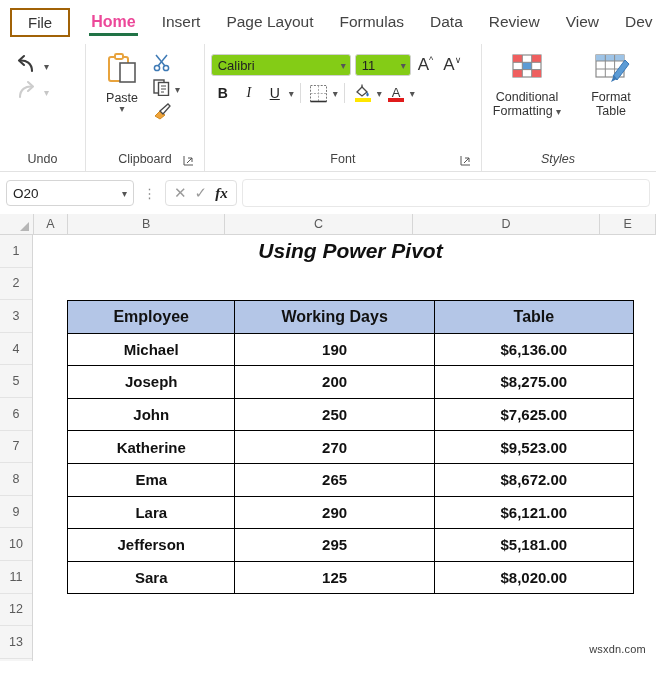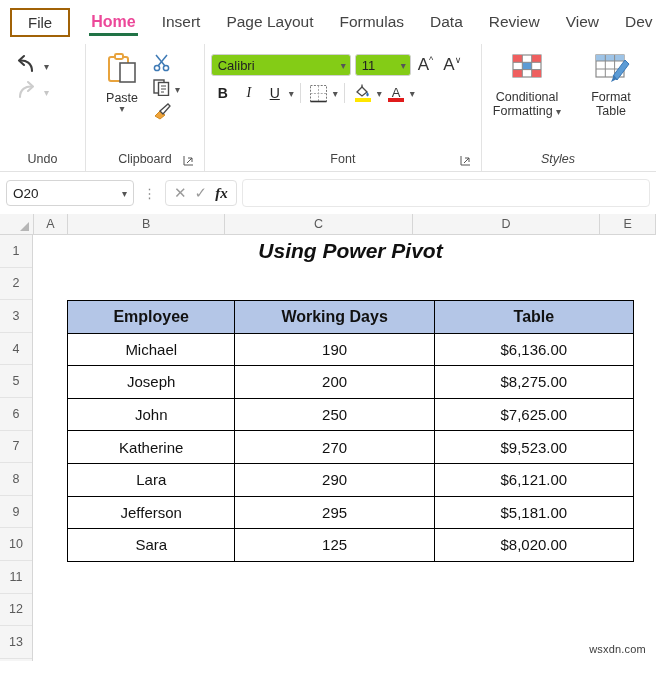--- a/index.html
+++ b/index.html
@@ -261,21 +261,21 @@
     font-size: 15px;
     color:#111;
     padding:0;
     box-sizing:border-box;
   }
   .dtable th {
     background: #b4c6e7;
     font-weight: bold;
     font-size: 16px;
   }
-  .dtable td { background:#ffffff; font-weight: normal; margin-top: 40px; }
+  .dtable td { background:#ffffff; font-weight: bold; margin-top: 40px; }
   .col-emp { width: 158px; }
   .col-days { width: 188px; }
   .col-sal { width: 188px; }
 
   .watermark {
     position:absolute;
     right: 10px;
     bottom: 6px;
     font-size: 11px;
     color: #3c3c3c;
@@ -589,20 +589,25 @@
               <td>John</td>
               <td>250</td>
               <td>$7,625.00</td>
             </tr>
             <tr>
               <td>Katherine</td>
               <td>270</td>
               <td>$9,523.00</td>
             </tr>
             <tr>
+              <td>Ema</td>
+              <td>265</td>
+              <td>$8,672.00</td>
+            </tr>
+            <tr>
               <td>Lara</td>
               <td>290</td>
               <td>$6,121.00</td>
             </tr>
             <tr>
               <td>Jefferson</td>
               <td>295</td>
               <td>$5,181.00</td>
             </tr>
             <tr>

